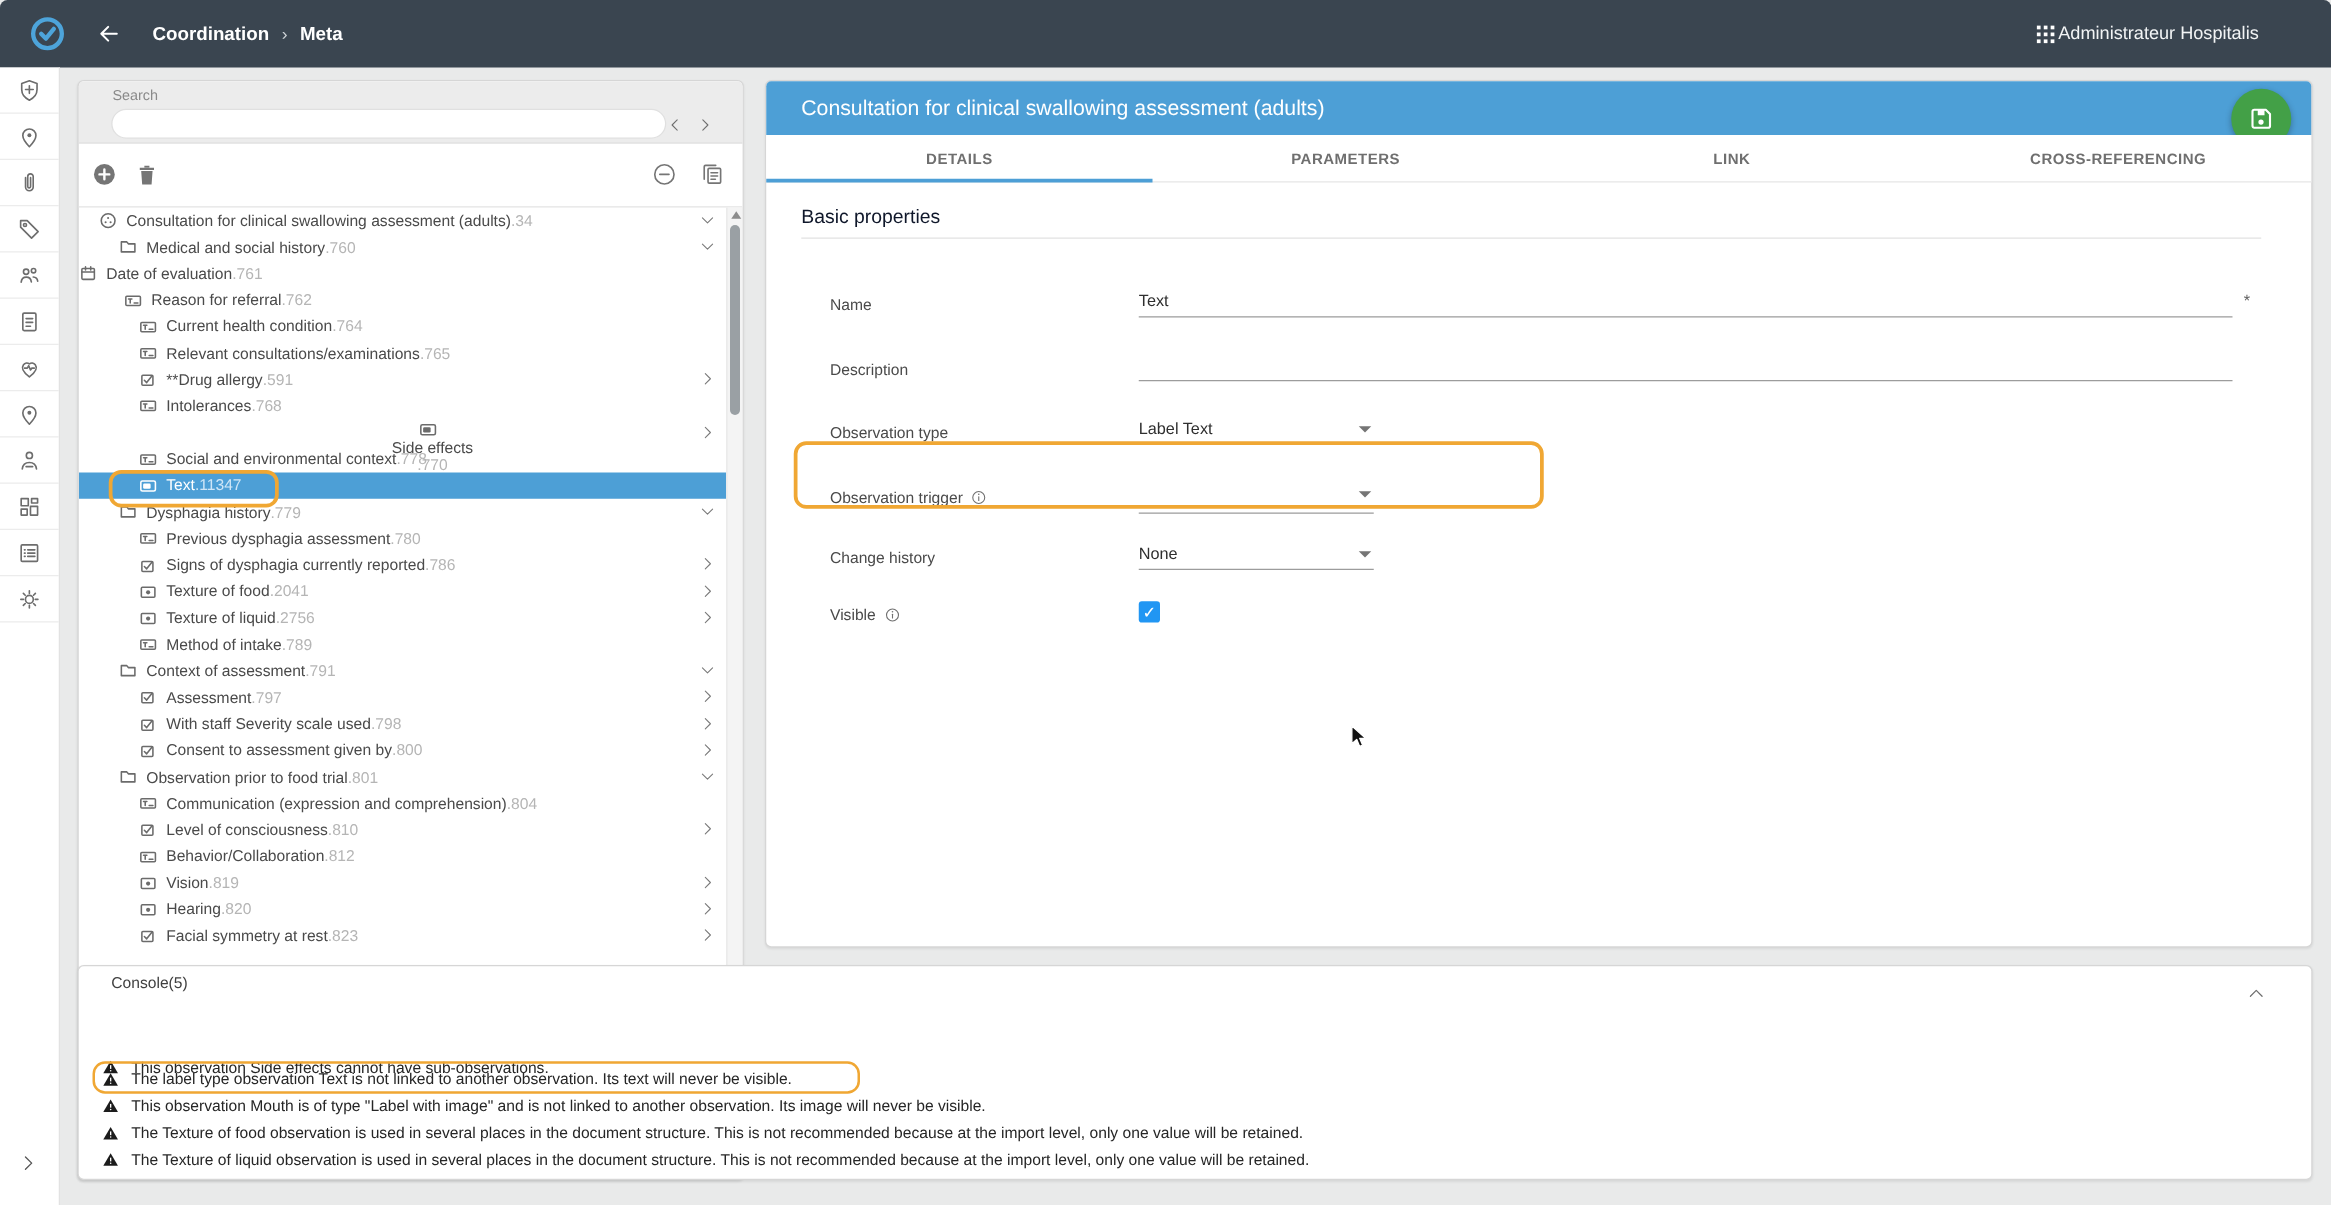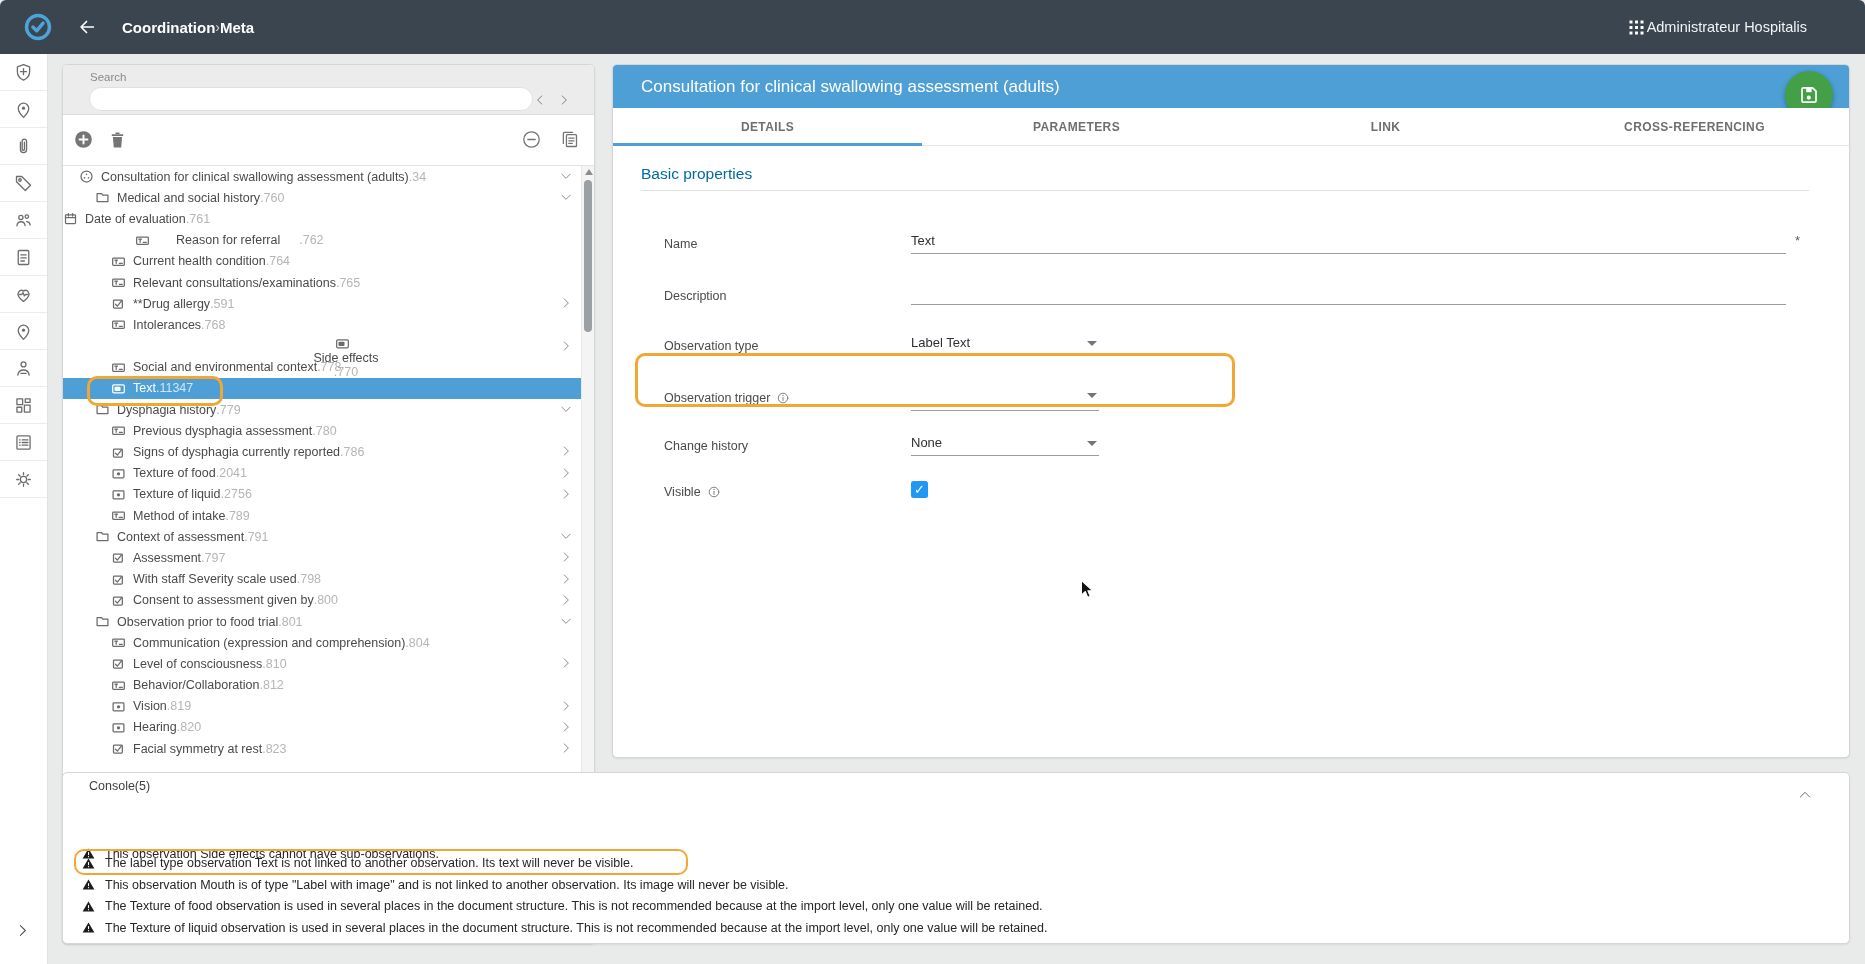--- a/index.html
+++ b/index.html
@@ -3,21 +3,21 @@
 <meta charset="utf-8">
 <style>
   * { box-sizing: border-box; margin:0; padding:0; }
   html,body { width:1865px; height:964px; overflow:hidden; }
   body { font-family:"Liberation Sans", sans-serif; background:#e9eaea; position:relative; color:#4a4a4a; }
 
   
   .topbar { position:absolute; left:0; top:0; width:1865px; height:54px; background:#3a4550; display:flex; align-items:center; color:#fff; border-radius:6px 6px 0 0; }
   .logo { margin-left:22px; color:#4da4da; display:flex; }
   .back { margin-left:22px; color:#fff; display:flex; cursor:pointer; }
-  .crumbs { margin-left:24px; font-size:15px; font-weight:600; display:flex; align-items:center; }
+  .crumbs { margin-left:24px; font-size:15px; font-weight:600; display:flex; align-items:center; gap:10px; }
   .crumb-sep { font-weight:400; color:#cfd4d8; font-size:14px; }
   .top-right { margin-left:auto; display:flex; align-items:center; margin-right:58px; }
   .apps { color:#fff; display:flex; cursor:pointer; }
   .user { font-size:14.5px; color:#f2f4f5; }
 
   
   .rail { position:absolute; left:0; top:54px; width:48px; bottom:0; background:#fff; border-right:1px solid #e2e2e2; }
   .rail-item { height:37px; display:flex; align-items:center; justify-content:center; color:#6d6d6d; border-bottom:1px solid #ececec; cursor:pointer; }
   .rail-expand { position:absolute; left:14px; top:922px; color:#555; cursor:pointer; }
 
@@ -54,21 +54,21 @@
   .vs-down { position:absolute; bottom:3px; left:3px; width:0; height:0; border-left:4px solid transparent; border-right:4px solid transparent; border-top:6px solid #8d8d8d; }
   .vs-thumb { position:absolute; top:14px; left:2px; width:8px; height:152px; background:#9aa0a4; border-radius:4px; cursor:grab; }
 
   
   .blue-header { position:absolute; left:0; top:0; right:0; height:43px; background:#4d9fd6; border-radius:4px 4px 0 0; color:#fff; font-size:17px; display:flex; align-items:center; padding-left:28px; }
   .tabbar { position:absolute; left:0; top:43px; right:0; height:38px; background:#fff; border-bottom:1px solid #e6e6e6; display:flex; }
   .tab { flex:1; display:flex; align-items:center; justify-content:center; font-size:12px; letter-spacing:.4px; color:#6f6f6f; font-weight:600; cursor:pointer; position:relative; }
   .tab.active::after { content:""; position:absolute; left:0; right:0; bottom:-1px; height:3px; background:#4d9fd6; }
   .fab { position:absolute; left:1172px; top:6px; width:48px; height:48px; border-radius:50%; background:#43a047; color:#fff; display:flex; align-items:center; justify-content:center; box-shadow:0 2px 5px rgba(0,0,0,.3); cursor:pointer; border:none; }
 
-  .section-head { position:absolute; left:28px; top:100px; right:40px; font-size:15.5px; color:#0369a1; padding-bottom:7px; border-bottom:1px solid #e2e2e2; }
+  .section-head { position:absolute; left:28px; top:100px; right:40px; font-size:15.5px; color:#0f172a; padding-bottom:7px; border-bottom:1px solid #e2e2e2; }
   .frow { position:absolute; left:0; width:100%; height:40px; }
   .flabel { position:absolute; left:51px; top:4px; font-size:12.5px; color:#4a4a4a; display:flex; align-items:center; gap:6px; }
   .flabel .inf { color:#6f6f6f; display:flex; cursor:pointer; }
   .fctrl { position:absolute; left:298px; top:0; }
   .funder { border-bottom:1px solid #9c9c9c; font-size:13px; color:#2f2f2f; padding-bottom:5px; }
   .fwide { width:875px; position:relative; }
   .req { position:absolute; right:-14px; top:0; color:#5f5f5f; font-size:13px; }
   .fselect { width:188px; position:relative; cursor:pointer; }
   .fselect .arrow { position:absolute; right:2px; top:6px; width:0; height:0; border-left:5px solid transparent; border-right:5px solid transparent; border-top:5px solid #757575; }
   .fselect .val { display:inline-block; min-height:15px; }
@@ -265,21 +265,21 @@
       <div class="trow" style="">
         <span class="ticon">
           <svg width="15" height="15" viewBox="0 0 18 18" fill="none" stroke="currentColor" stroke-width="1.5" stroke-linecap="round" stroke-linejoin="round">
             <rect x="3" y="4.5" width="12" height="10.5" rx="1"></rect>
             <path d="M3 8h12M6.5 3v3M11.5 3v3"></path>
           </svg>
         </span>
         <span class="tlabel">Date of evaluation</span>
         <span class="tnum">.761</span>
       </div>
-      <div class="trow" style="padding-left: 72px; gap: 19px;">
+      <div class="trow" style="padding-left: 36px;">
         <span class="ticon">
           <svg width="15" height="15" viewBox="0 0 18 18" fill="none" stroke="currentColor" stroke-width="1.5" stroke-linecap="round" stroke-linejoin="round">
             <rect x="2" y="4.8" width="14" height="8.8" rx="1"></rect>
             <path d="M4.6 7.4h3.2M6.2 7.4v3.8M10 11.2h3.6"></path>
           </svg>
         </span>
         <span class="tlabel">Reason for referral</span>
         <span class="tnum">.762</span>
       </div>
       <div class="trow" style="padding-left: 48px;">

